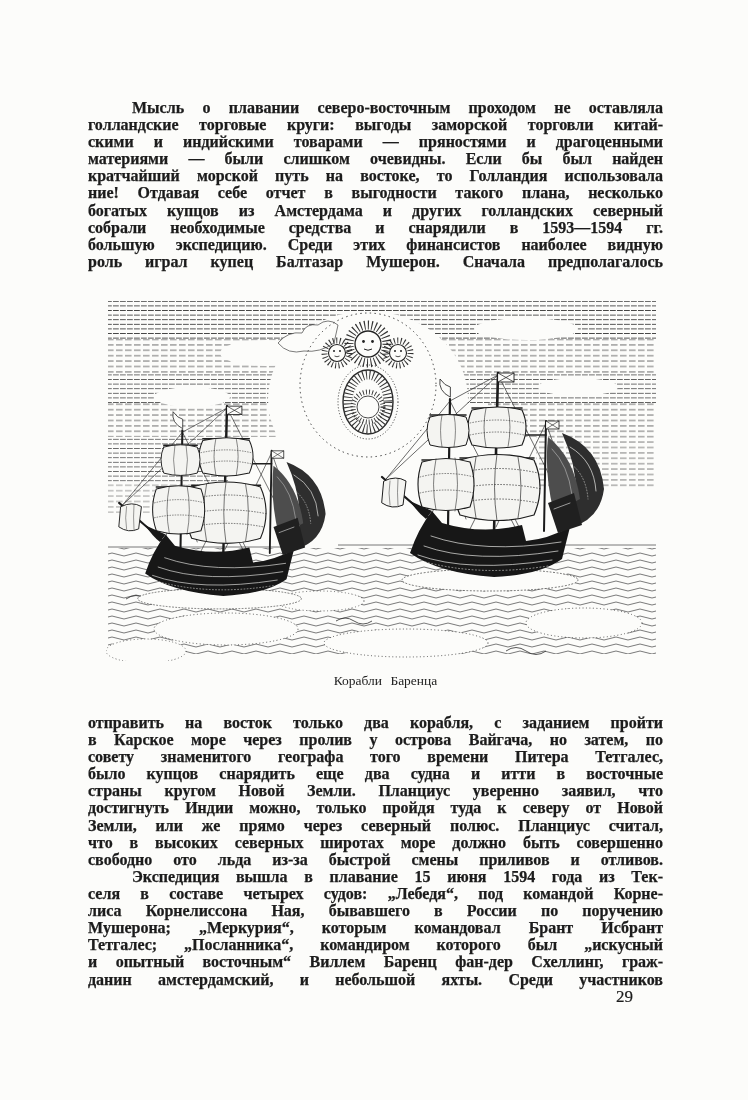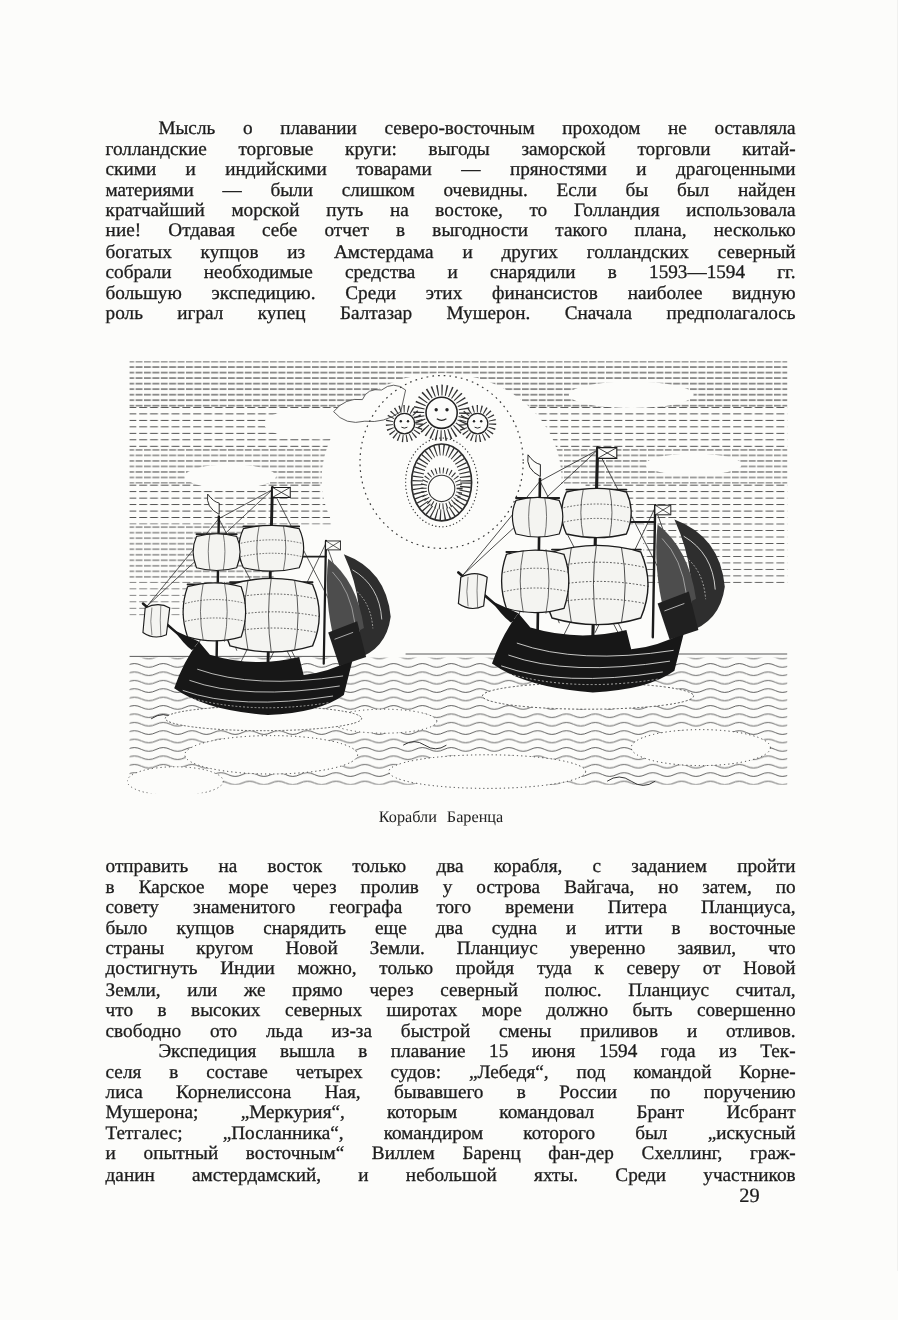--- a/index.html
+++ b/index.html
@@ -11,29 +11,30 @@
   }
   .para {
     position:absolute; left:88px; width:575px;
   }
   .line {
     height:17.1px; line-height:17.1px;
     font-size:16px;
     text-align:justify; text-align-last:justify;
     -webkit-text-stroke:0.25px #1c1c1c;
     white-space:normal;
+    font-weight:bold;
   }
   .para.indent-first .line:first-child { text-indent:44px; }
   .figure {
     position:absolute; top:299px; left:106px; width:552px; height:362px;
     margin:0; padding:0;
   }
   .figure svg { display:block; }
   .caption {
-    position:absolute; top:673px; left:80px; width:575px;
+    position:absolute; top:673px; left:98px; width:575px;
     text-align:center; font-size:13.5px; word-spacing:5px;
     color:#222;
   }
   .page-number {
     position:absolute; top:987px; left:616px;
     font-size:17px; color:#1c1c1c;
     -webkit-text-stroke:0.2px #1c1c1c;
   }
 </style>
 </head>
@@ -173,21 +174,21 @@
         <use href="#ship"></use>
       </g>
     </svg>
   </figure>
 
   <div class="caption">Корабли Баренца</div>
 
   <div class="para" style="top:714px">
       <div class="line">отправить на восток только два корабля, с заданием пройти</div>
       <div class="line">в Карское море через пролив у острова Вайгача, но затем, по</div>
-      <div class="line">совету знаменитого географа того времени Питера Планциуса,</div>
+      <div class="line">совету знаменитого географа того времени Питера Тетгалес,</div>
       <div class="line">было купцов снарядить еще два судна и итти в восточные</div>
       <div class="line">страны кругом Новой Земли. Планциус уверенно заявил, что</div>
       <div class="line">достигнуть Индии можно, только пройдя туда к северу от Новой</div>
       <div class="line">Земли, или же прямо через северный полюс. Планциус считал,</div>
       <div class="line">что в высоких северных широтах море должно быть совершенно</div>
       <div class="line">свободно ото льда из-за быстрой смены приливов и отливов.</div>
     </div>
 
   <div class="para indent-first" style="top:868px">
       <div class="line">Экспедиция вышла в плавание 15 июня 1594 года из Тек-</div>

